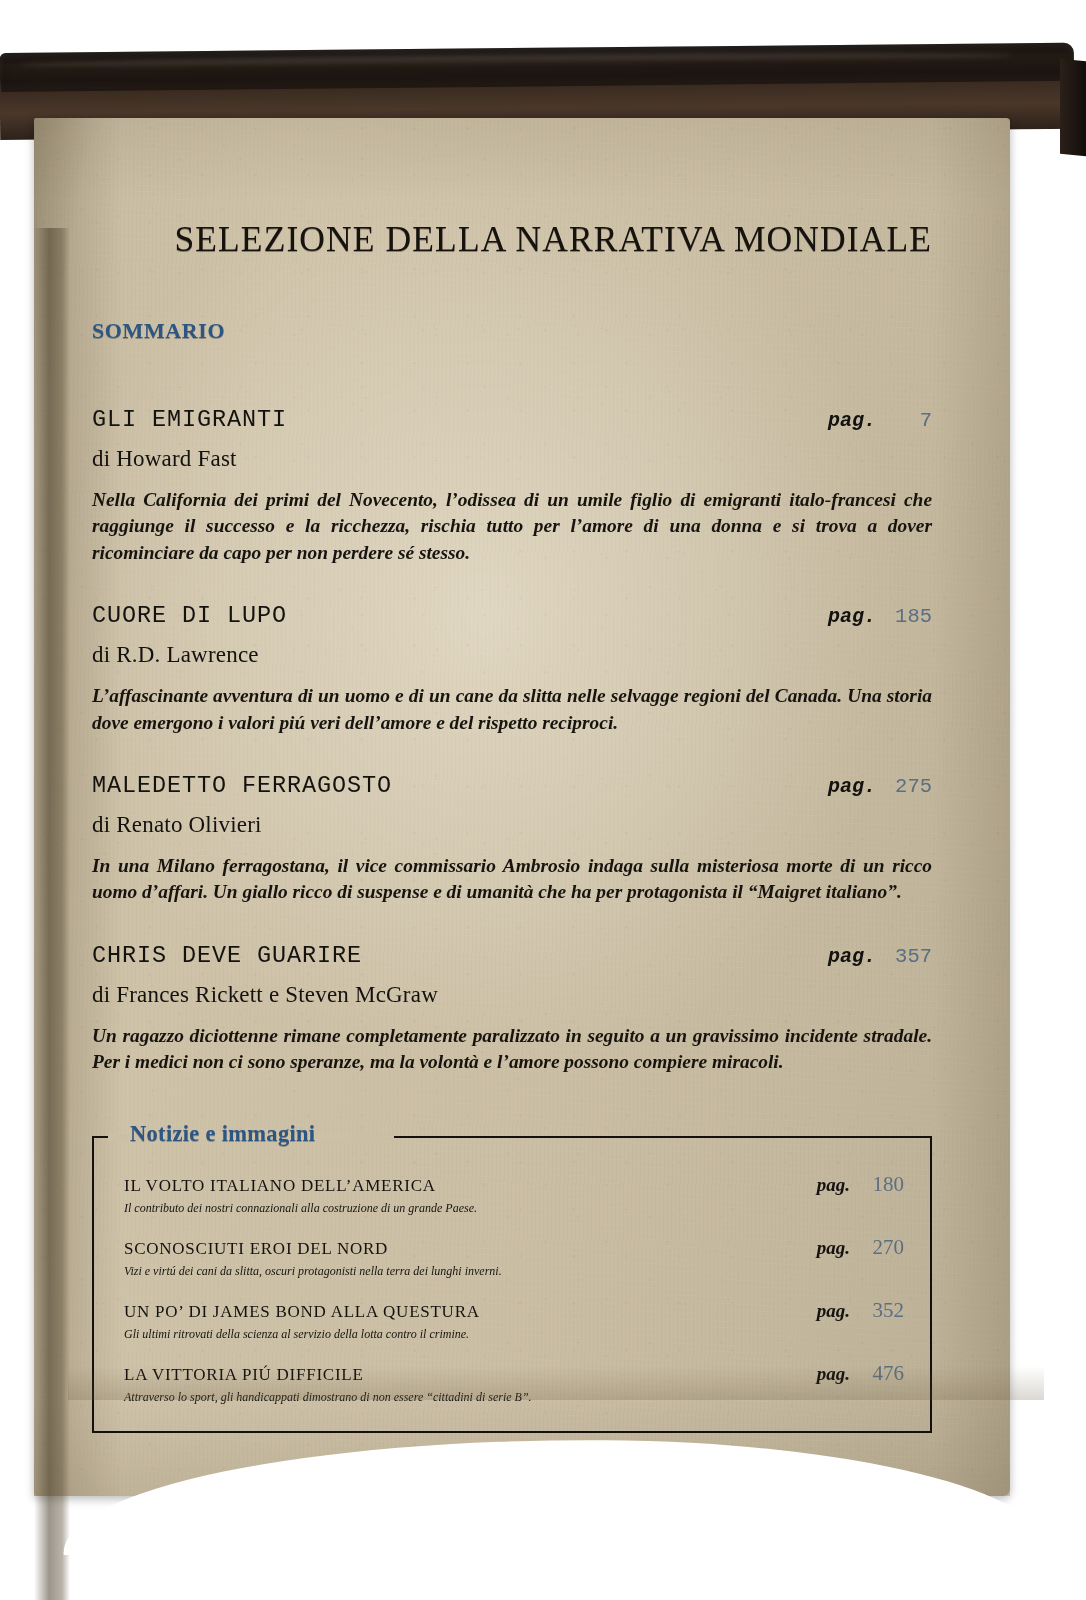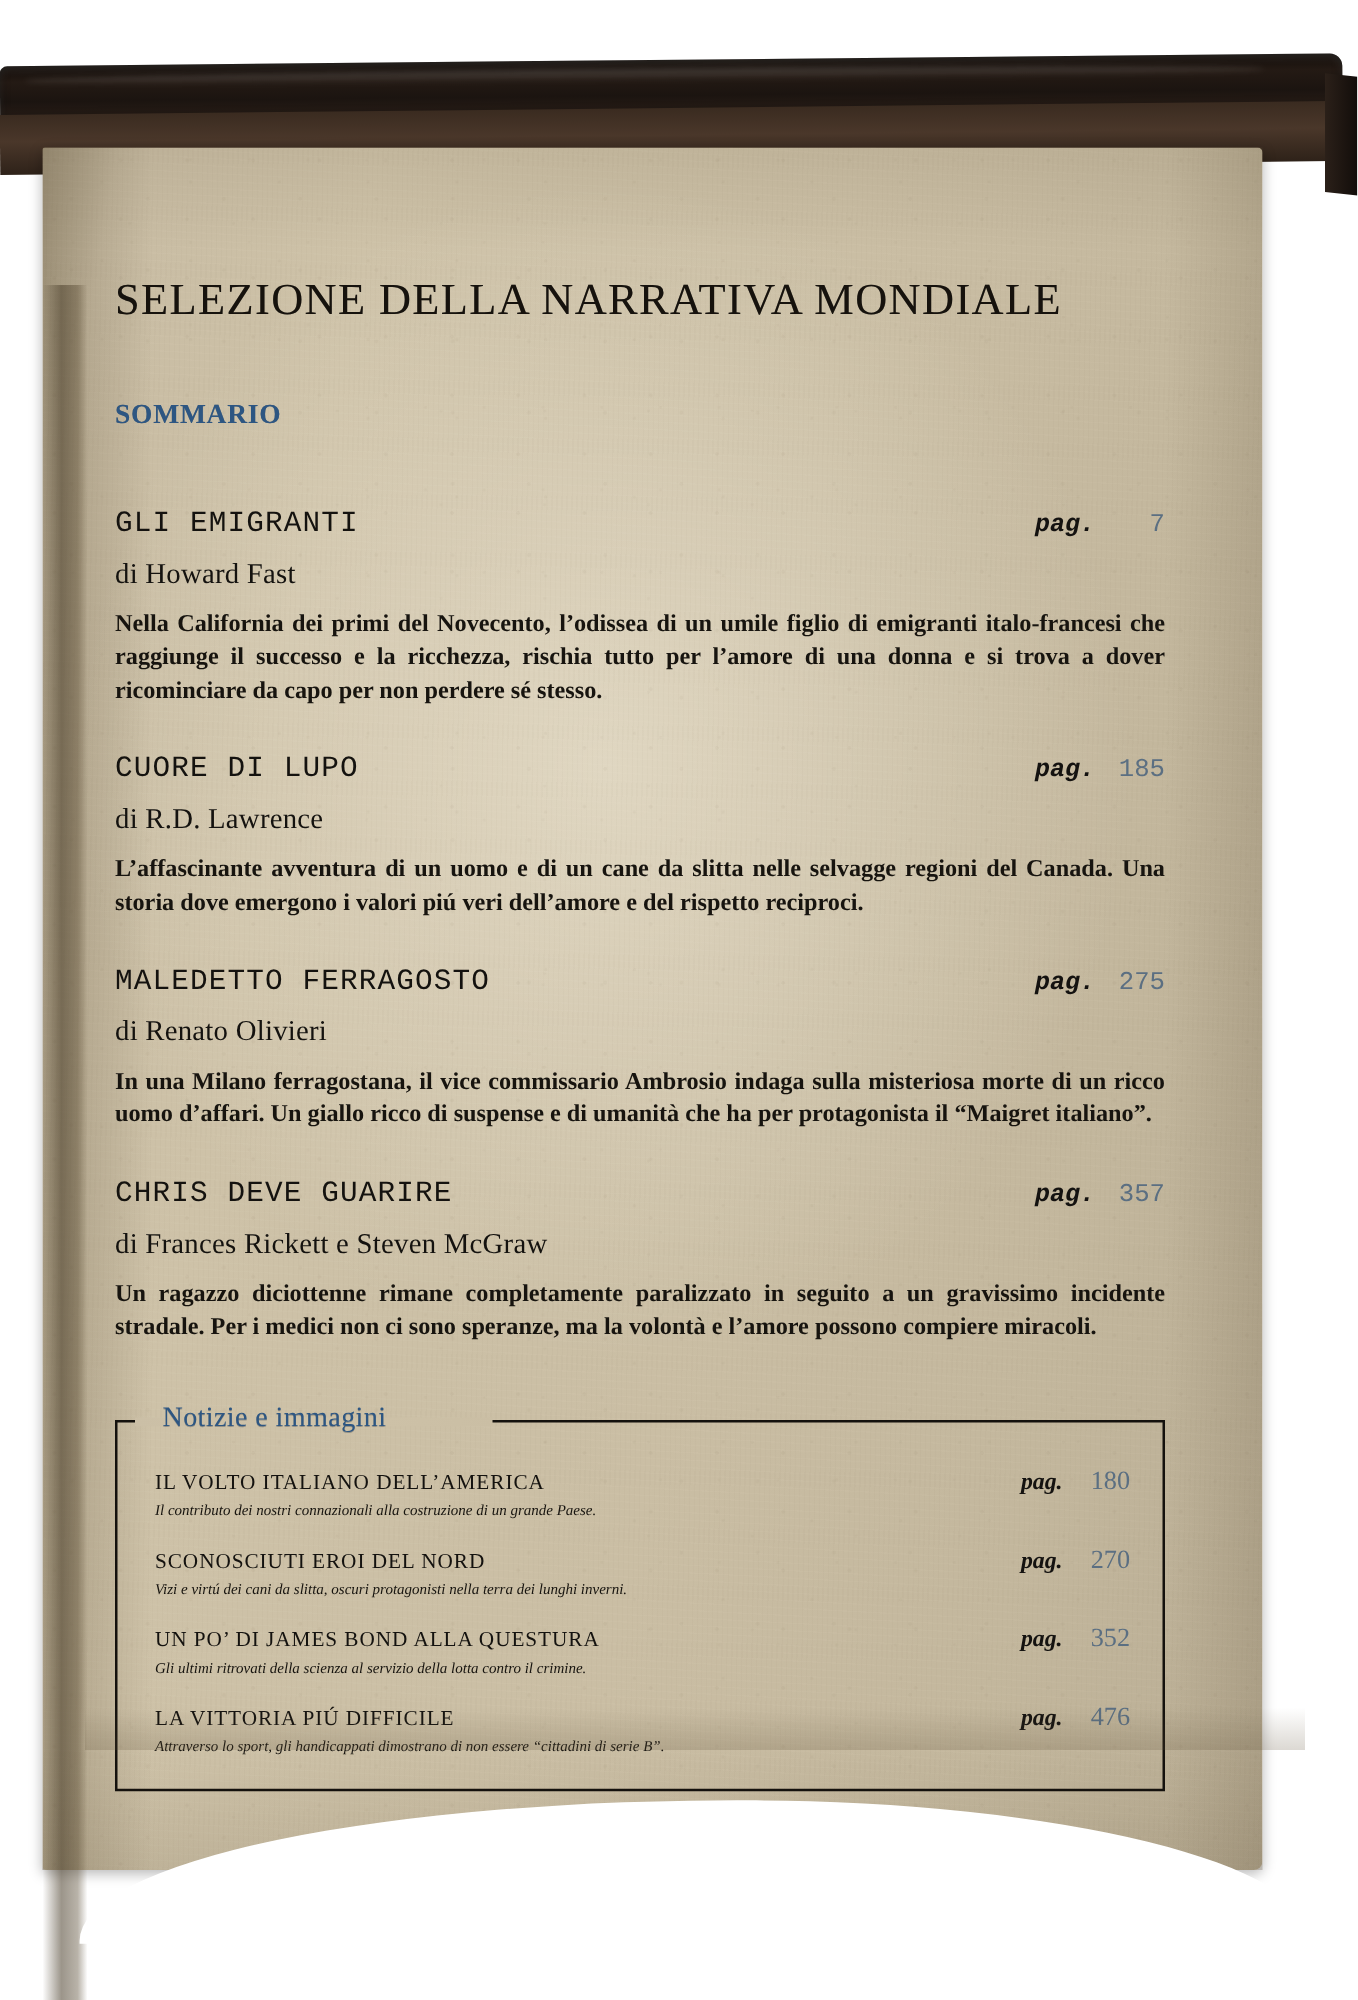--- a/index.html
+++ b/index.html
@@ -142,20 +142,21 @@
   }
 
   .masthead {
     font-size: 35.5px;
     letter-spacing: 1.1px;
     font-weight: 400;
     color: #16120d;
     white-space: nowrap;
     margin: 0 0 58px 0;
     text-shadow: 0 0.5px 0 rgba(0,0,0,0.35);
+    text-align: right;
   }
 
   .sommario {
     font-size: 22px;
     font-weight: bold;
     letter-spacing: 0.6px;
     color: #2d5682;
     margin: 0 0 62px 0;
     text-shadow: 0 0.5px 0.5px rgba(20,38,60,0.35);
   }
@@ -197,20 +198,21 @@
     display: inline-block;
   }
 
   .entry-author {
     font-size: 23px;
     letter-spacing: 0.2px;
     color: #14120f;
     margin-top: 13px;
   }
   .entry-desc {
+    font-style: italic;
     font-weight: bold;
     font-size: 19.4px;
     line-height: 1.36;
     color: #17140f;
     margin-top: 15px;
     text-align: justify;
     text-justify: inter-word;
   }
 
   
@@ -220,21 +222,21 @@
     margin-top: 60px;
     padding: 34px 26px 26px 30px;
   }
   .notizie-legend {
     position: absolute;
     top: -17px;
     left: 26px;
     background: transparent;
     padding: 0 12px 0 10px;
     font-size: 22.5px;
-    font-weight: normal;
+    font-weight: bold;
     color: #2d5682;
     letter-spacing: 0.3px;
     text-shadow: 0 0.5px 0.5px rgba(20,38,60,0.3);
   }
   
   .legend-mask {
     position: absolute;
     top: -4px;
     left: 14px;
     height: 7px;

